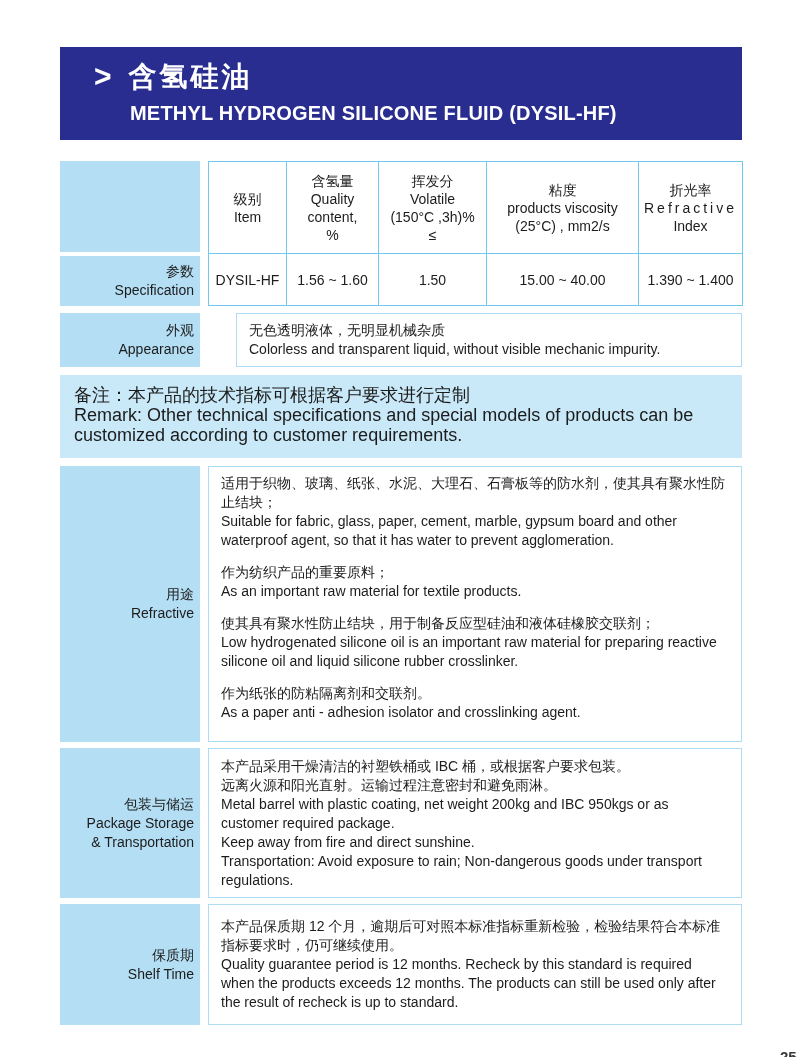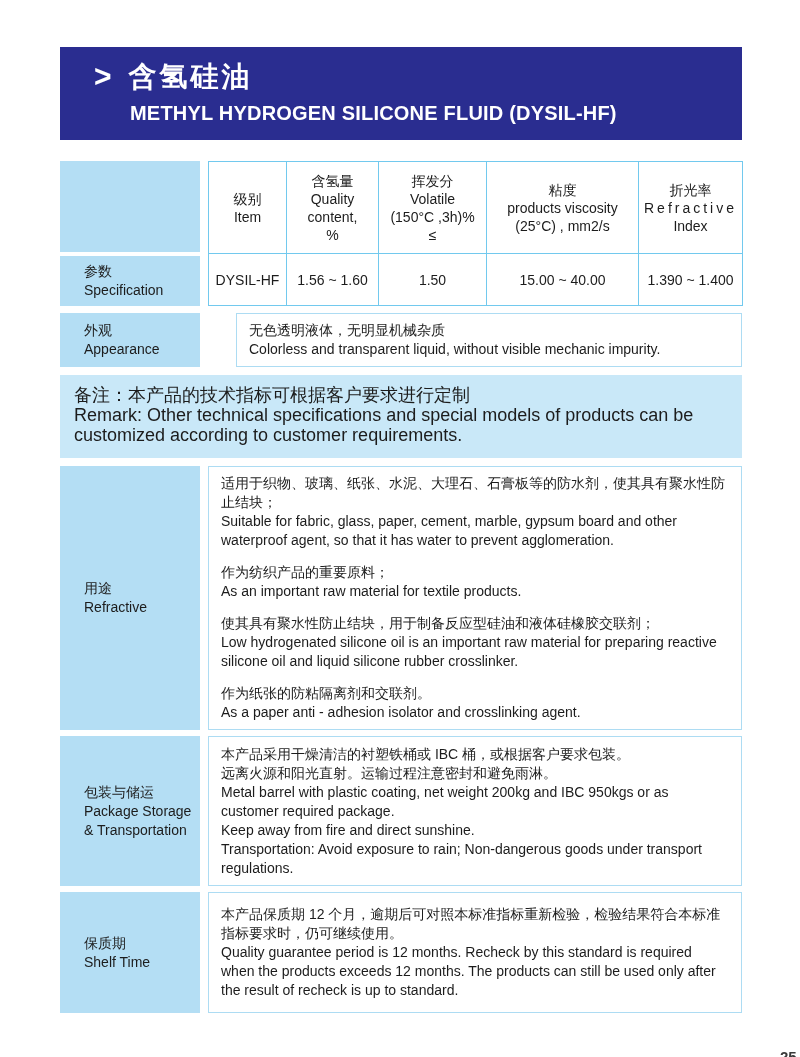--- a/index.html
+++ b/index.html
@@ -46,20 +46,21 @@
   .lbl {
     background: #b4def4;
     display: flex;
     flex-direction: column;
     justify-content: center;
     padding-left: 24px;
     padding-right: 6px;
     font-size: 14px;
     line-height: 19px;
     flex: 1;
+    align-items: flex-end;
   }
   .box {
     flex: 1;
     border: 1px solid #addcf3;
     background: #ffffff;
     padding: 7px 12px;
     font-size: 14px;
     line-height: 19px;
     display: flex;
     flex-direction: column;
@@ -91,21 +92,21 @@
     background: #c9e8f8;
     padding: 10px 14px;
     font-size: 18px;
     line-height: 20px;
     margin-bottom: 8px;
     min-height: 83px;
   }
   .application-row { min-height: 264px; margin-bottom: 6px; }
   .application-row .box, .package-row .box, .shelf-row .box { justify-content: center; }
   .para { margin-bottom: 13px; }
-  .para:last-child { margin-bottom: 0; }
+  .para:last-child { margin-bottom: 12px; }
   .package-row { min-height: 150px; margin-bottom: 6px; }
   .shelf-row { min-height: 121px; }
   .zh { }
   
   .page-num {
     position: absolute;
     left: 780px;
     top: 1048px;
     font-size: 15px;
     font-weight: 700;

